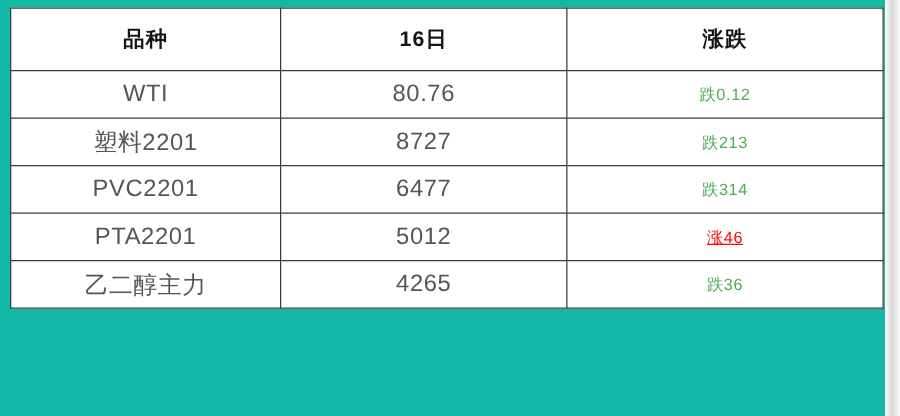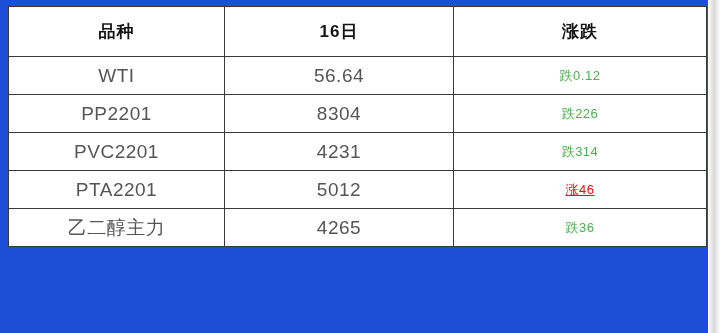--- a/index.html
+++ b/index.html
@@ -14,21 +14,21 @@
     font-family: "Liberation Sans", "DejaVu Sans", sans-serif;
     position: relative;
   }
 
   #page {
     position: absolute;
     left: 0;
     top: 0;
     width: 720px;
     height: 333px;
-    background: #1d4ed8;
+    background: #14b8a6;
   }
 
   
   #right-rail {
     position: absolute;
     top: 0;
     right: 0;
     width: 12px;
     height: 333px;
     background: linear-gradient(to right, #ffffff 0%, #f0f0f0 18%, #d8d8d8 50%, #efefef 82%, #ffffff 100%);
@@ -100,31 +100,31 @@
       <thead>
         <tr>
           <th>品种</th>
           <th>16日</th>
           <th>涨跌</th>
         </tr>
       </thead>
       <tbody id="table-body">
         <tr>
           <td>WTI</td>
-          <td>56.64</td>
+          <td>80.76</td>
           <td class="change-cell dir-down" style="color: rgb(76, 174, 80);">跌0.12</td>
         </tr>
         <tr>
-          <td>PP2201</td>
-          <td>8304</td>
-          <td class="change-cell dir-down" style="color: rgb(76, 174, 80);">跌226</td>
+          <td>塑料2201</td>
+          <td>8727</td>
+          <td class="change-cell dir-down" style="color: rgb(76, 174, 80);">跌213</td>
         </tr>
         <tr>
           <td>PVC2201</td>
-          <td>4231</td>
+          <td>6477</td>
           <td class="change-cell dir-down" style="color: rgb(76, 174, 80);">跌314</td>
         </tr>
         <tr>
           <td>PTA2201</td>
           <td>5012</td>
           <td class="change-cell dir-up" style="color: rgb(250, 10, 10); text-decoration: underline;">涨46</td>
         </tr>
         <tr>
           <td>乙二醇主力</td>
           <td>4265</td>

